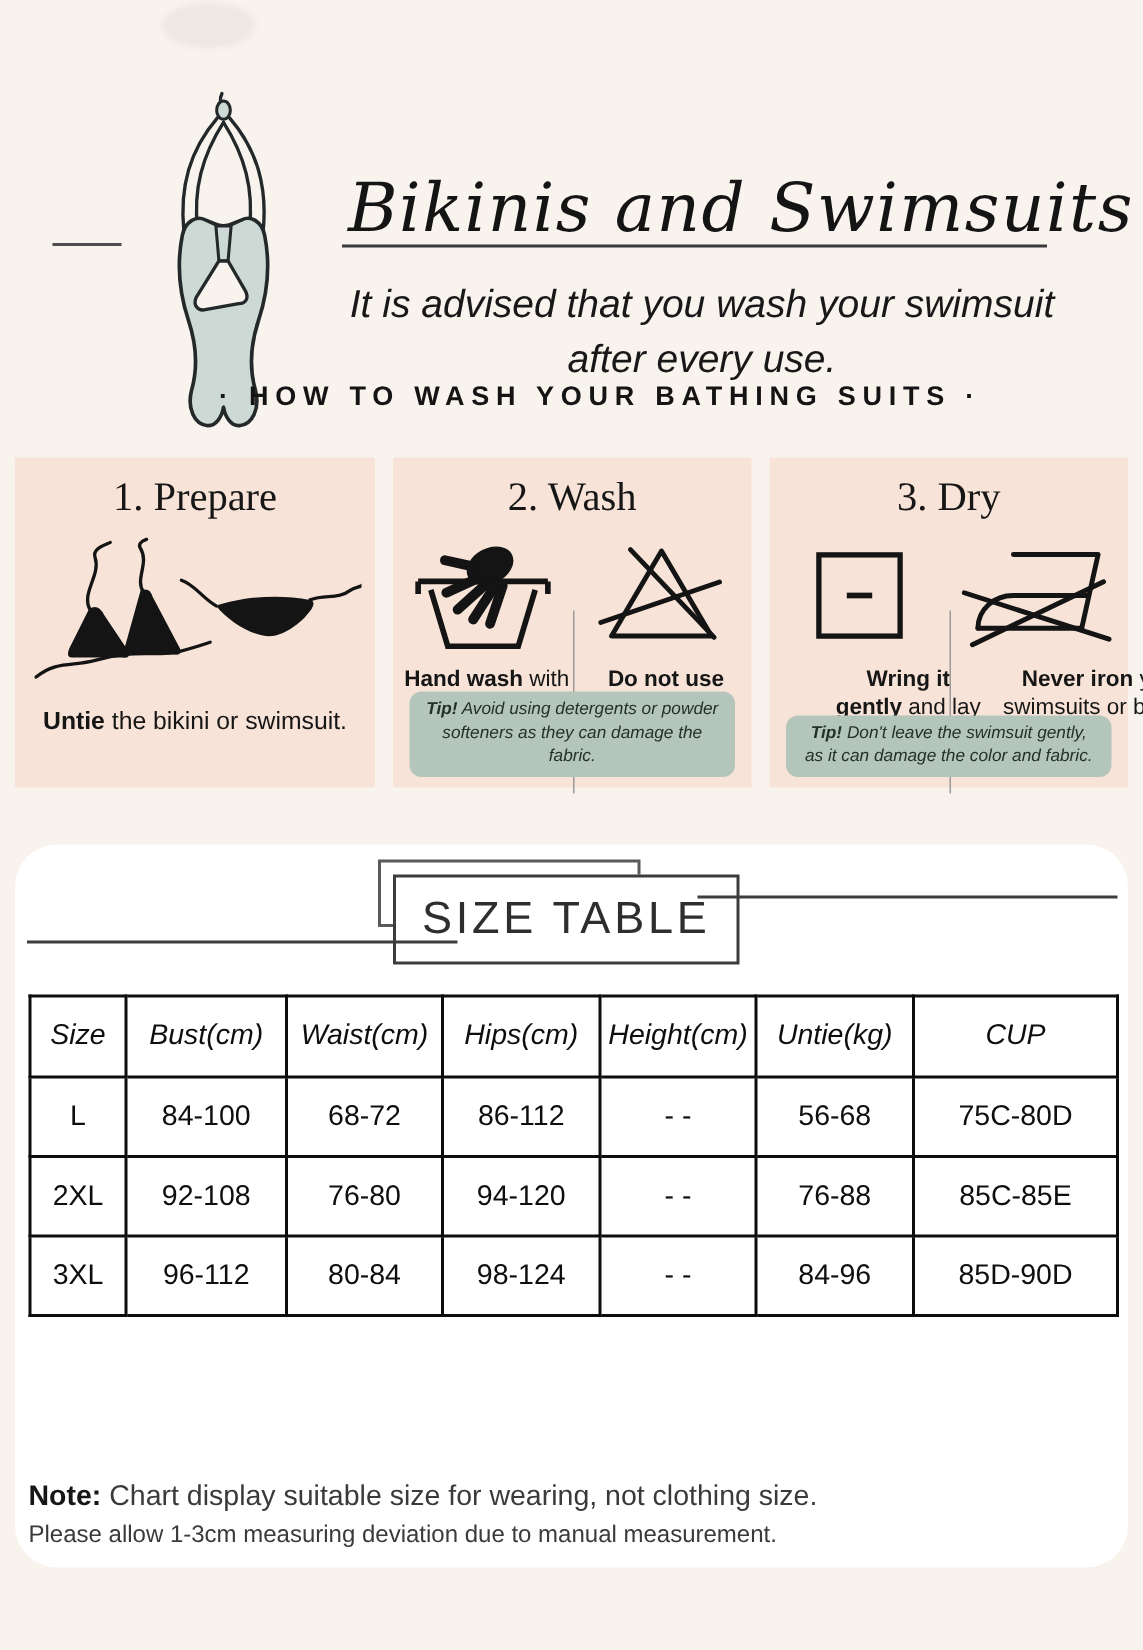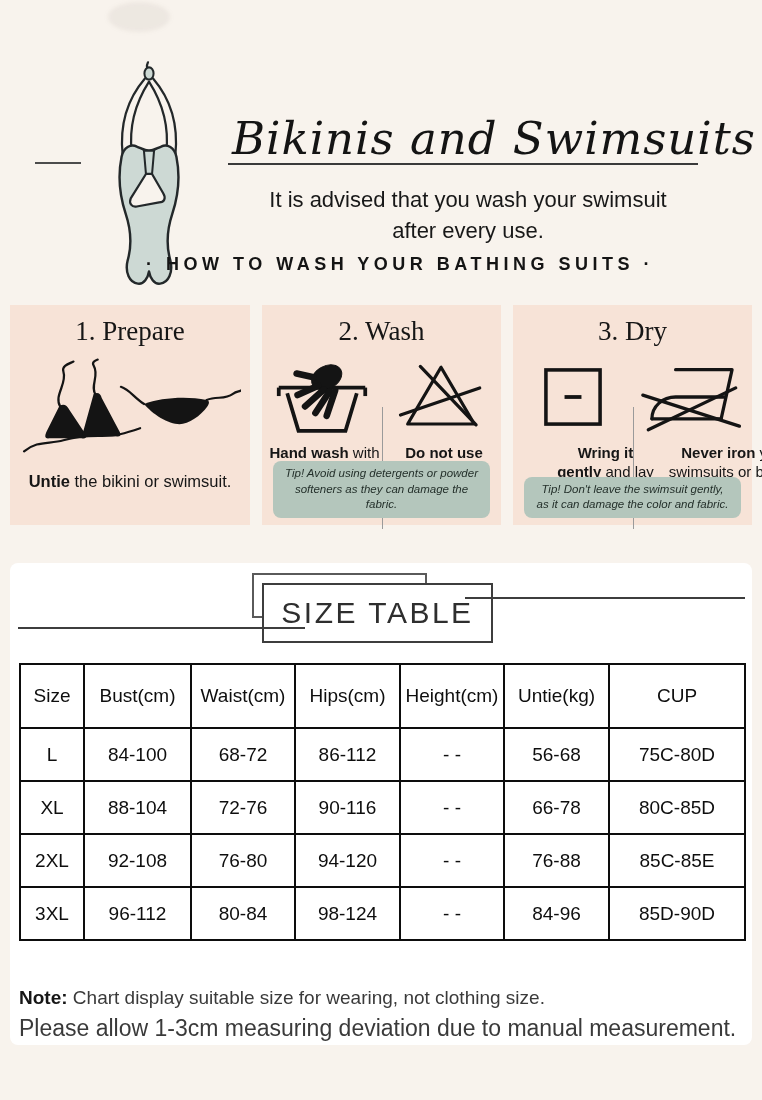--- a/index.html
+++ b/index.html
@@ -15,21 +15,21 @@
   .header{position:absolute; left:0; top:0; width:762px; height:305px;}
   .smudge{position:absolute; left:108px; top:2px; width:62px; height:30px;
           border-radius:50%; background:rgba(110,105,95,.08); filter:blur(2px);}
   .suit-svg{position:absolute; left:83px; top:58px;}
   .left-dash{position:absolute; left:35px; top:162px; width:46px; height:2px; background:#4c4c4c;}
   .title{position:absolute; left:232px; top:112px; width:472px; text-align:center;
          font-family:"DejaVu Serif","Liberation Serif",serif; font-style:italic;
          font-weight:500; font-size:45px; letter-spacing:1px; color:#141414; white-space:nowrap;}
   .title-rule{position:absolute; left:228px; top:163px; width:470px; height:2px; background:#3a3a3a;}
   .subtitle{position:absolute; left:230px; top:184px; width:476px; text-align:center;
-            font-size:22px; line-height:1.42; color:#181818;}
+            font-size:26px; line-height:1.42; color:#181818;font-style:italic;}
   .tagline{position:absolute; left:120px; top:254px; width:560px; text-align:center;
            font-size:18px; font-weight:700; letter-spacing:4.5px; color:#141414; white-space:nowrap;}
 
   
   .steps{position:absolute; left:0; top:305px; width:762px; height:220px;}
   .panel{position:absolute; top:0; height:220px; background:var(--panel-bg);}
   .panel1{left:10px;  width:240px;}
   .panel2{left:262px; width:239px;}
   .panel3{left:513px; width:239px;}
   .step-head{margin-top:11px; text-align:center;
@@ -40,45 +40,45 @@
   .panel1 .cap{margin-top:12px; font-size:16.5px;}
   .icon-row{position:relative; margin-top:8px; display:flex; height:84px;}
   .icon-col{flex:1; display:flex; align-items:center; justify-content:center;}
   .cap-row{display:flex; margin-top:4px;}
   .cap-col{flex:1; display:flex; justify-content:center;}
   .divider{position:absolute; left:50%; top:52px; width:1px; height:122px; background:#9a9a9a;}
   .cap-w1{width:125px;} .cap-w2{width:112px;} .cap-w3{width:142px;padding-left:43px;} .cap-w4{width:160px;}
   .tip{position:absolute; left:11px; right:11px; bottom:7px; min-height:36px;
        background:var(--tip-bg); border-radius:8px; padding:5px 10px 6px;
        font-style:italic; font-size:11.5px; line-height:1.32; text-align:center; color:#24302b;}
-  .tip b{font-weight:400;}
+  .tip b{font-weight:700;}
 
   
   .card{position:absolute; left:10px; top:563px; width:742px; height:482px;
-        background:var(--card-bg); border-radius:8px;}
+        background:var(--card-bg); border-radius:28px;}
   .rect-back{position:absolute; left:242px; top:10px; width:175px; height:45px;
              border:2px solid #5a5a5a;}
   .rect-front{position:absolute; left:252px; top:20px; width:231px; height:60px;
               border:2px solid var(--line); background:var(--card-bg);}
   .hline-left{position:absolute; left:8px; top:64px; width:287px; height:2px; background:var(--line);}
   .hline-right{position:absolute; left:455px; top:34px; width:280px; height:2px; background:var(--line);}
   .size-title{position:absolute; left:252px; top:20px; width:231px; height:60px;
               display:flex; align-items:center; justify-content:center;
               font-size:30px; letter-spacing:2.5px; color:#2e2e2e;}
   table.size{position:absolute; left:9px; top:100px; width:725px;
              border-collapse:collapse; font-size:19px; color:#0e0e0e; table-layout:fixed;}
   table.size th, table.size td{border:2px solid var(--table-line); text-align:center;
              font-weight:400; padding:0;}
-  table.size th{height:64px;}
+  table.size th{height:54px;font-style:italic;}
   table.size td{height:53px;}
   col.c1{width:64px;} col.c2{width:107px;} col.c3{width:104px;} col.c4{width:105px;}
   col.c5{width:104px;} col.c6{width:105px;} col.c7{width:136px;}
   .note1{position:absolute; left:9px; top:424px; font-size:19px; color:#3a3a3a;}
   .note1 b{color:#161616; font-weight:700;}
-  .note2{position:absolute; left:9px; top:452px; font-size:23px; color:#3a3a3a;}
+  .note2{position:absolute; left:9px; top:452px; font-size:16px; color:#3a3a3a;}
 </style>
 </head>
 <body>
 
 <div class="page">
 
   <div class="header">
     <div class="smudge"></div>
 
     <svg class="suit-svg" width="132" height="234" viewBox="0 0 130 230">
@@ -234,29 +234,20 @@
           <tr>
             <td>L</td>
             <td>84-100</td>
             <td>68-72</td>
             <td>86-112</td>
             <td>- -</td>
             <td>56-68</td>
             <td>75C-80D</td>
           </tr>
           <tr>
-            <td>XL</td>
-            <td>88-104</td>
-            <td>72-76</td>
-            <td>90-116</td>
-            <td>- -</td>
-            <td>66-78</td>
-            <td>80C-85D</td>
-          </tr>
-          <tr>
             <td>2XL</td>
             <td>92-108</td>
             <td>76-80</td>
             <td>94-120</td>
             <td>- -</td>
             <td>76-88</td>
             <td>85C-85E</td>
           </tr>
           <tr>
             <td>3XL</td>

